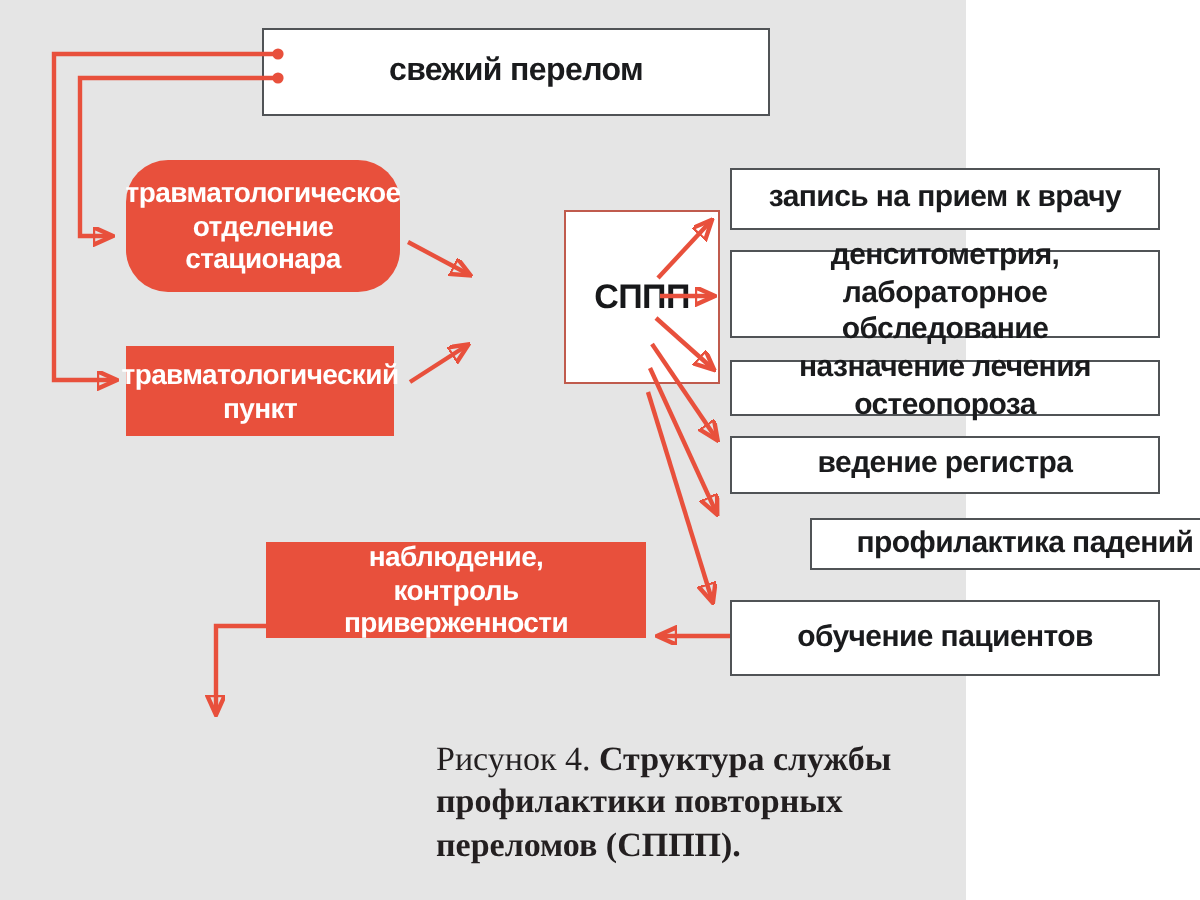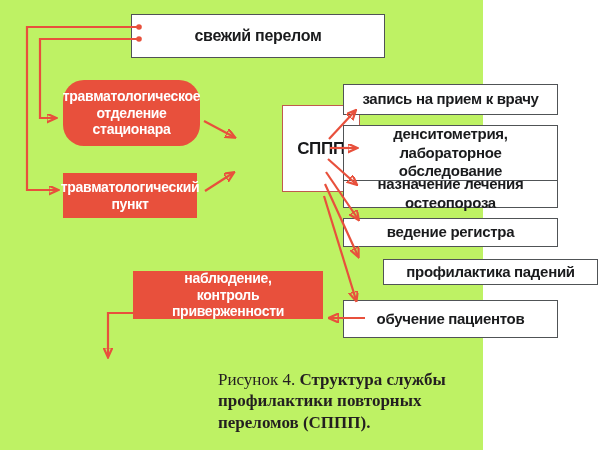--- a/index.html
+++ b/index.html
@@ -2,21 +2,21 @@
 <html><head>
 <meta charset="utf-8">
 <style>
   html, body { margin: 0; padding: 0; }
   body { font-family: "Liberation Sans", "DejaVu Sans", sans-serif; }
 
   .canvas {
     position: relative;
     width: 600px;
     height: 450px;
-    background: #bef264;
+    background: #e5e5e5;
     overflow: hidden;
   }
 
   .white-strip {
     position: absolute;
     left: 483px; top: 0;
     width: 117px; height: 450px;
     background: #ffffff;
   }
 
@@ -57,23 +57,23 @@
   .sppp {
     left: 244px; top: 105px; width: 78px; height: 87px;
     background: #ffffff;
     border: 1.5px solid #c05b4d;
     color: #17181a;
     font-weight: bold;
     font-size: 17px;
     margin-left: 38px;
   }
 
-  .svc { left: 343px; width: 215px; }
+  .svc { left: 365px; width: 215px; }
   .svc1 { top: 84px;  height: 31px; }
-  .svc2 { top: 125px; height: 56px; }
+  .svc2 { top: 125px; height: 44px; }
   .svc3 { top: 180px; height: 28px; }
   .svc4 { top: 218px; height: 29px; text-align: center; }
   .svc5 { top: 259px; height: 26px; margin-left: 40px; }
   .svc6 { top: 300px; height: 38px; }
 
   .observation { left: 133px; top: 271px; width: 190px; height: 48px; }
   .transfer    { left: 29px;  top: 363px; width: 164px; height: 68px; }
 
   .caption {
     position: absolute;

